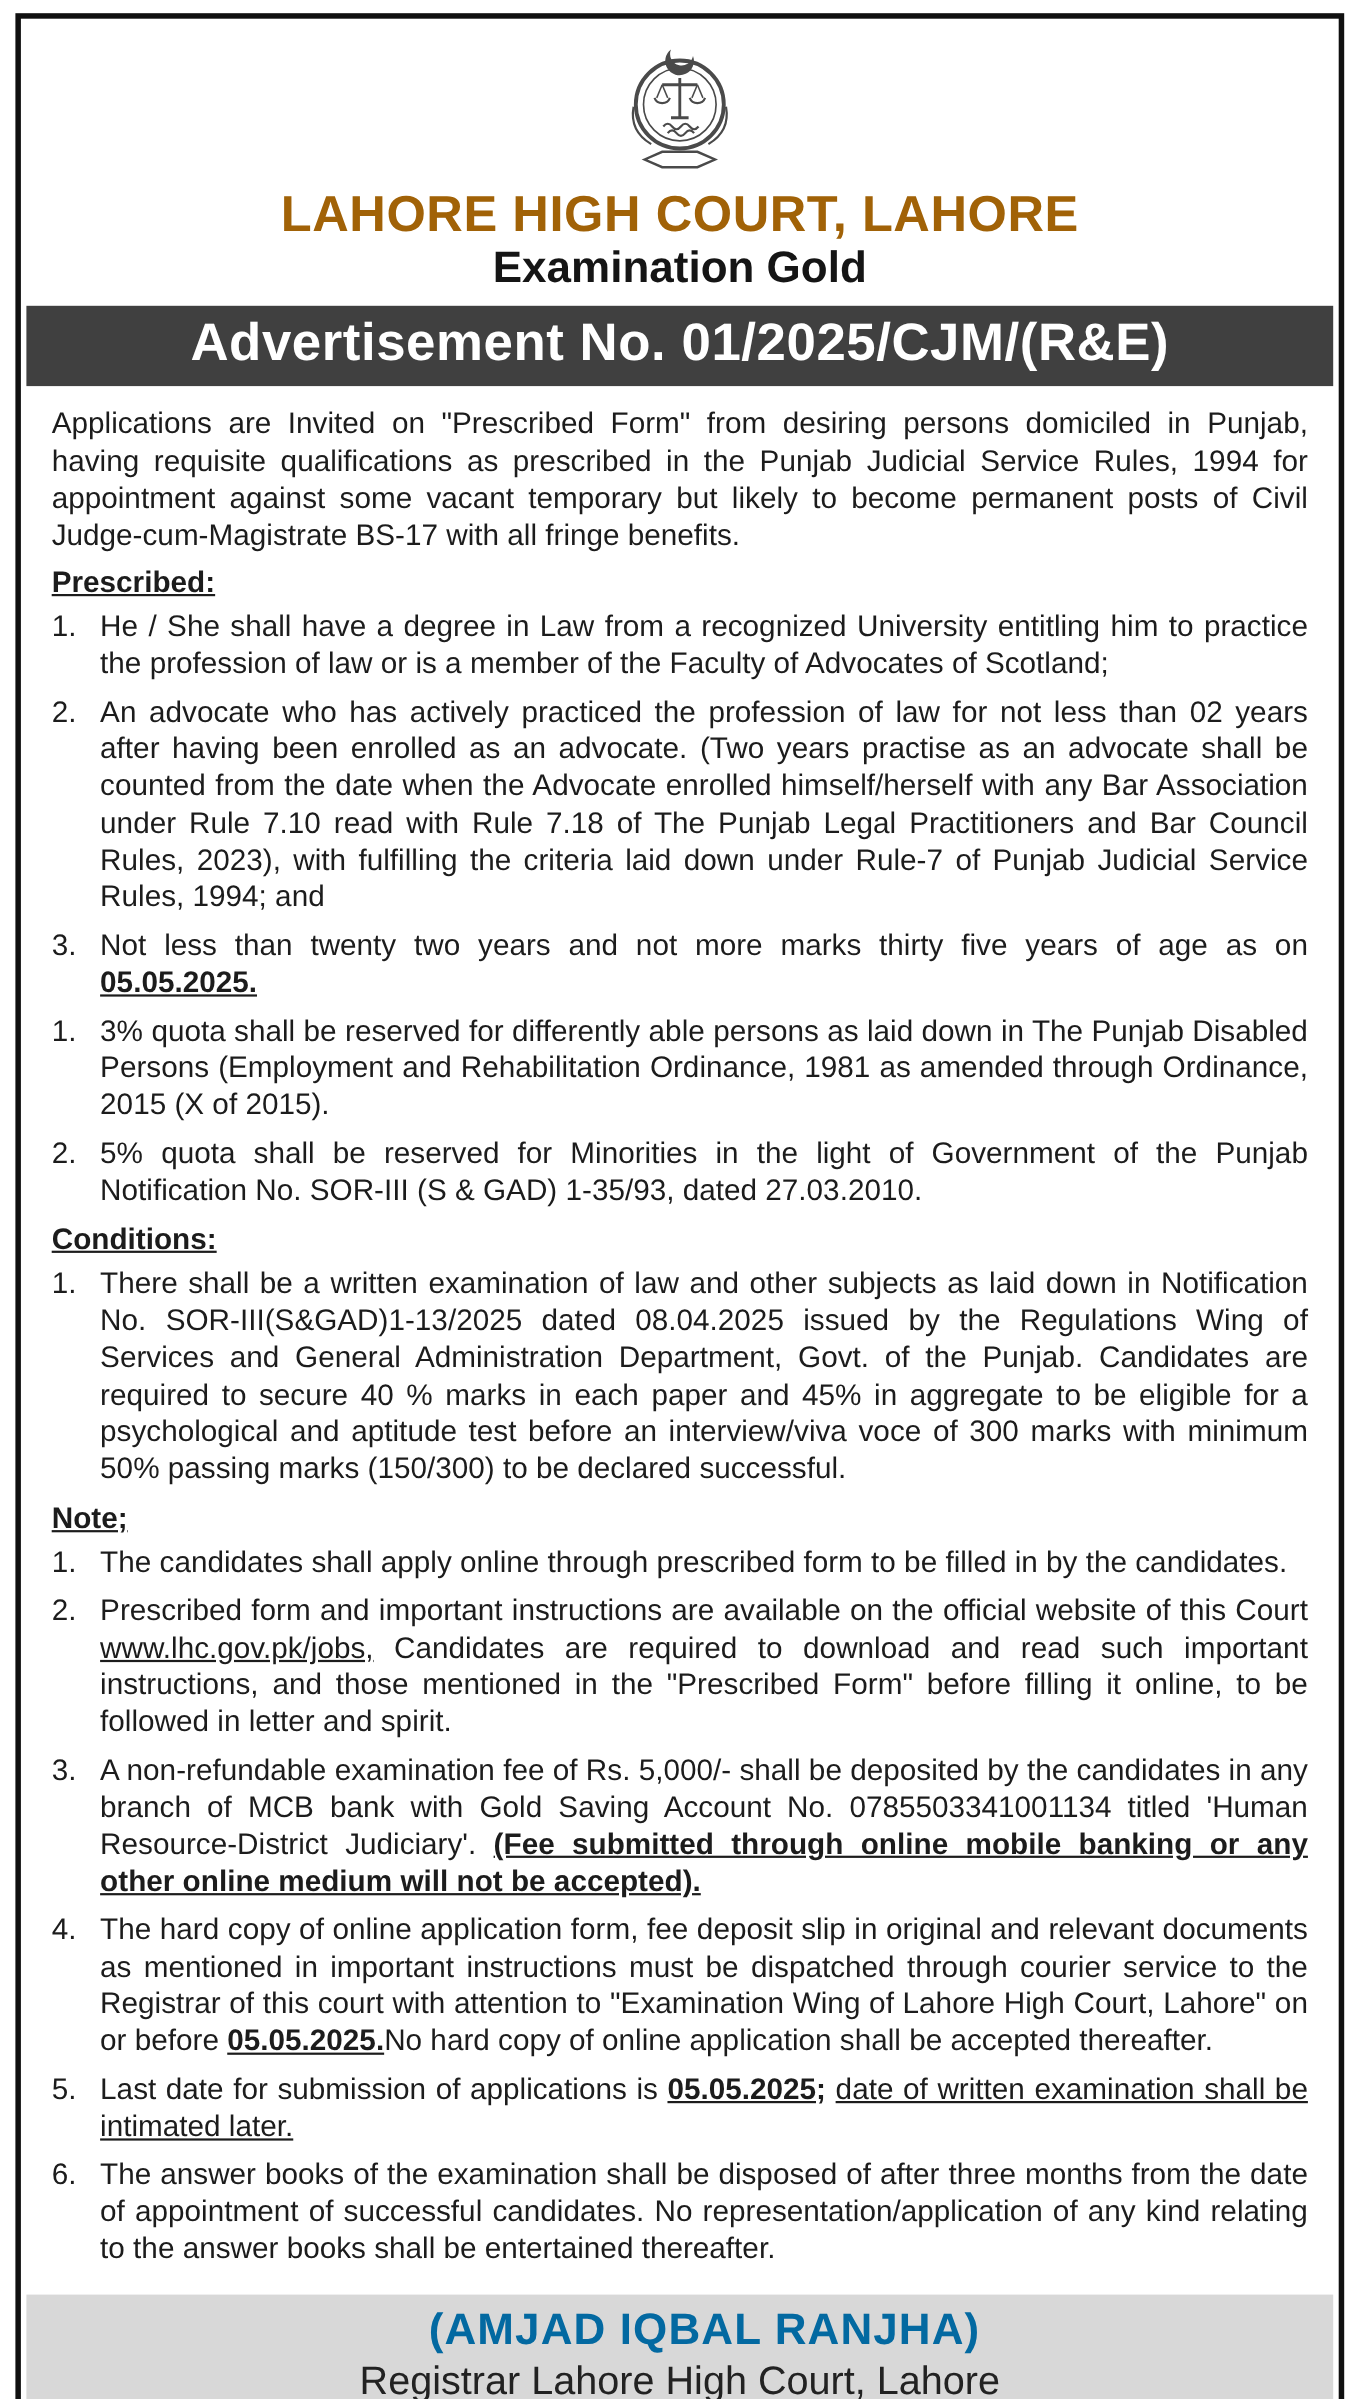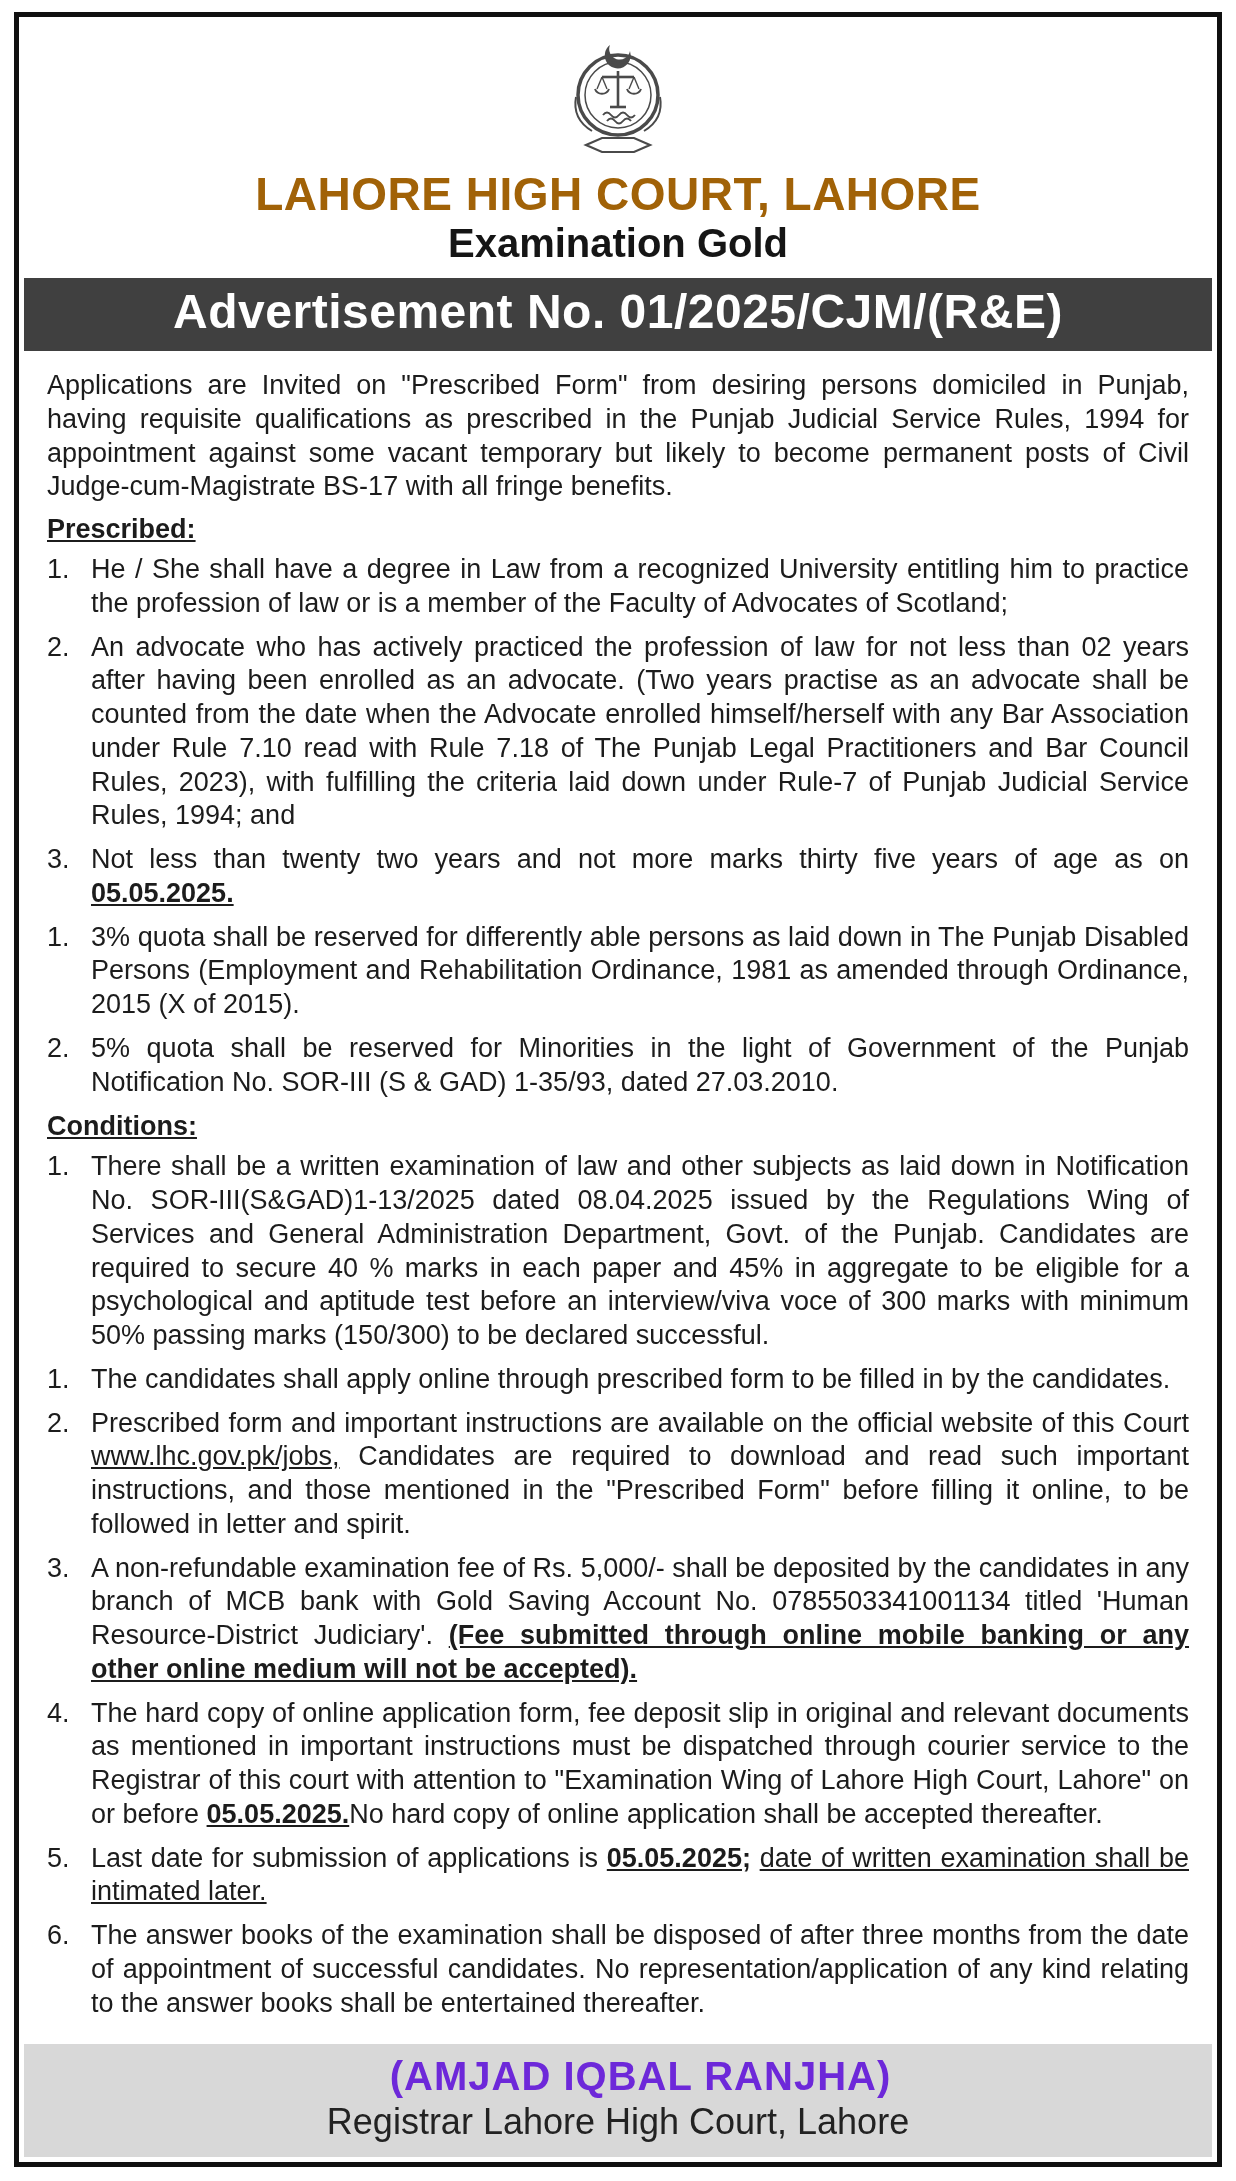--- a/index.html
+++ b/index.html
@@ -89,21 +89,21 @@
   .footer {
     background: #d8d8d8;
     text-align: center;
     padding: 10px 0 14px;
     margin: 6px 5px 5px;
   }
   .footer-name {
     font-size: 40px;
     font-weight: bold;
     letter-spacing: 1px;
-    color: #6d28d9;
+    color: #0369a1;
     margin-left: 45px;
   }
   .footer-line {
     font-size: 36px;
     margin-top: 2px;
     color: #222222;
   }
   .emblem { display: block; }
 </style>
 </head>
@@ -176,20 +176,21 @@
             </div>
           </div>
           <div class="section">
             <div class="section-heading">Conditions:</div>
             <div class="item">
               <div class="item-num">1.</div>
               <div class="item-text"><span>There shall be a written examination of law and other subjects as laid down in Notification No. SOR-III(S&amp;GAD)1-13/2025 dated 08.04.2025 issued by the Regulations Wing of Services and General Administration Department, Govt. of the Punjab. Candidates are required to secure 40 % marks in each paper and 45% in aggregate to be eligible for a psychological and aptitude test before an interview/viva voce of 300 marks with minimum 50% passing marks (150/300) to be declared successful.</span></div>
             </div>
           </div>
           <div class="section">
+            <div class="section-heading">Note;</div>
             <div class="item">
               <div class="item-num">1.</div>
               <div class="item-text"><span>The candidates shall apply online through prescribed form to be filled in by the candidates.</span></div>
             </div>
             <div class="item">
               <div class="item-num">2.</div>
               <div class="item-text"><span>Prescribed form and important instructions are available on the official website of this Court </span><span class="seg-underline">www.lhc.gov.pk/jobs,</span><span> Candidates are required to download and read such important instructions, and those mentioned in the "Prescribed Form" before filling it online, to be followed in letter and spirit.</span></div>
             </div>
             <div class="item">
               <div class="item-num">3.</div>

